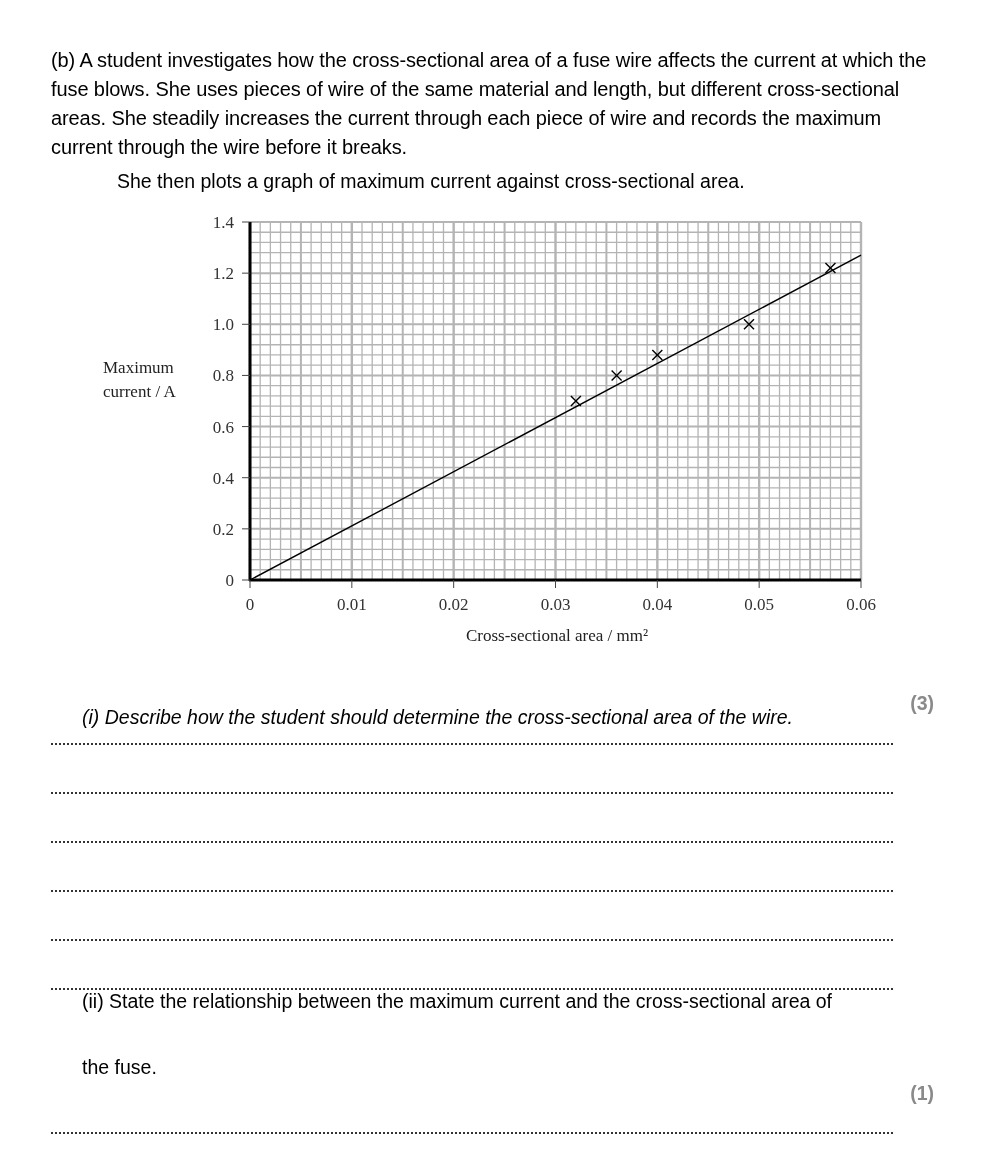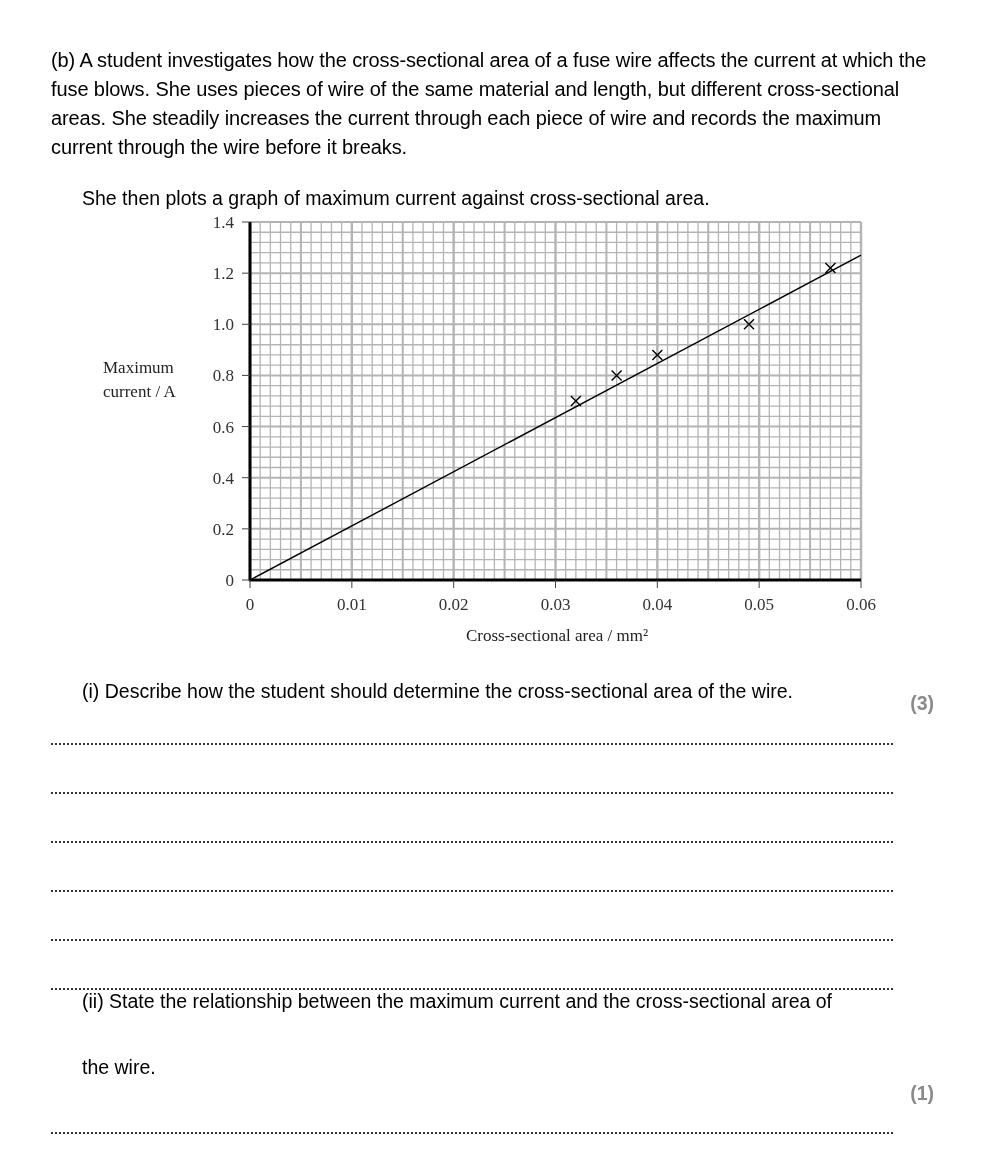--- a/index.html
+++ b/index.html
@@ -8,21 +8,21 @@
   .indent { position:absolute; left:82px; font-size:19.5px; line-height:26px; }
   .marks { position:absolute; right:60px; font-size:19.5px; font-weight:bold; color:#8a8a8a; }
   .dots { position:absolute; left:51px; width:842px; height:0; border-bottom:2px dotted #333; }
   #chart { position:absolute; left:0; top:200px; }
   .serif { font-family:"Liberation Serif", serif; }
 </style>
 </head>
 <body>
 
 <div class="para" style="top:46px;">(b)  A student investigates how the cross-sectional area of a fuse wire affects the current at which the fuse blows. She uses pieces of wire of the same material and length, but different cross-sectional areas. She steadily increases the current through each piece of wire and records the maximum current through the wire before it breaks.</div>
-<div class="indent" style="top:185px;">She then plots a graph of maximum current against cross-sectional area.</div>
+<div class="indent" style="top:168px;margin-left:35px;">She then plots a graph of maximum current against cross-sectional area.</div>
 
 <svg id="chart" width="994" height="460">
   <g id="grid">
       <line x1="250" y1="22" x2="250" y2="380" stroke="#b4b4b4" stroke-width="2.4"></line>
       <line x1="260.18333333333334" y1="22" x2="260.18333333333334" y2="380" stroke="#b4b4b4" stroke-width="1.3"></line>
       <line x1="270.3666666666667" y1="22" x2="270.3666666666667" y2="380" stroke="#b4b4b4" stroke-width="1.3"></line>
       <line x1="280.55" y1="22" x2="280.55" y2="380" stroke="#b4b4b4" stroke-width="1.3"></line>
       <line x1="290.73333333333335" y1="22" x2="290.73333333333335" y2="380" stroke="#b4b4b4" stroke-width="1.3"></line>
       <line x1="300.9166666666667" y1="22" x2="300.9166666666667" y2="380" stroke="#b4b4b4" stroke-width="2"></line>
       <line x1="311.1" y1="22" x2="311.1" y2="380" stroke="#b4b4b4" stroke-width="1.3"></line>
@@ -174,29 +174,29 @@
       <g>
         <line x1="825.45" y1="63.02857142857141" x2="835.45" y2="73.02857142857141" stroke="#000" stroke-width="1.4"></line>
         <line x1="825.45" y1="73.02857142857141" x2="835.45" y2="63.02857142857141" stroke="#000" stroke-width="1.4"></line>
       </g>
     </g>
   <text id="ylab1" class="serif" x="103" y="173" font-size="17" fill="#222">Maximum</text>
   <text id="ylab2" class="serif" x="103" y="197" font-size="17" fill="#222">current / A</text>
   <text class="serif" x="557" y="441" text-anchor="middle" font-size="17" fill="#222">Cross-sectional area / mm²</text>
 </svg>
 
-<div class="indent" style="top:678px;">(i)  Describe how the student should determine the cross-sectional area of the wire.</div>
+<div class="indent" style="top:704px;font-style:italic;">(i)  Describe how the student should determine the cross-sectional area of the wire.</div>
 <div class="marks" style="top:692px;">(3)</div>
 <div id="lines-i">
     <div class="dots" style="top: 743px;"></div>
     <div class="dots" style="top: 792px;"></div>
     <div class="dots" style="top: 841px;"></div>
     <div class="dots" style="top: 890px;"></div>
     <div class="dots" style="top: 939px;"></div>
     <div class="dots" style="top: 988px;"></div>
   </div>
 
 <div class="indent" style="top:988px;">(ii)  State the relationship between the maximum current and the cross-sectional area of</div>
-<div class="indent" style="top:1054px;">the wire.</div>
+<div class="indent" style="top:1054px;">the fuse.</div>
 <div class="marks" style="top:1082px;">(1)</div>
 <div id="lines-ii">
     <div class="dots" style="top: 1132px;"></div>
   </div>
 
 </body></html>

